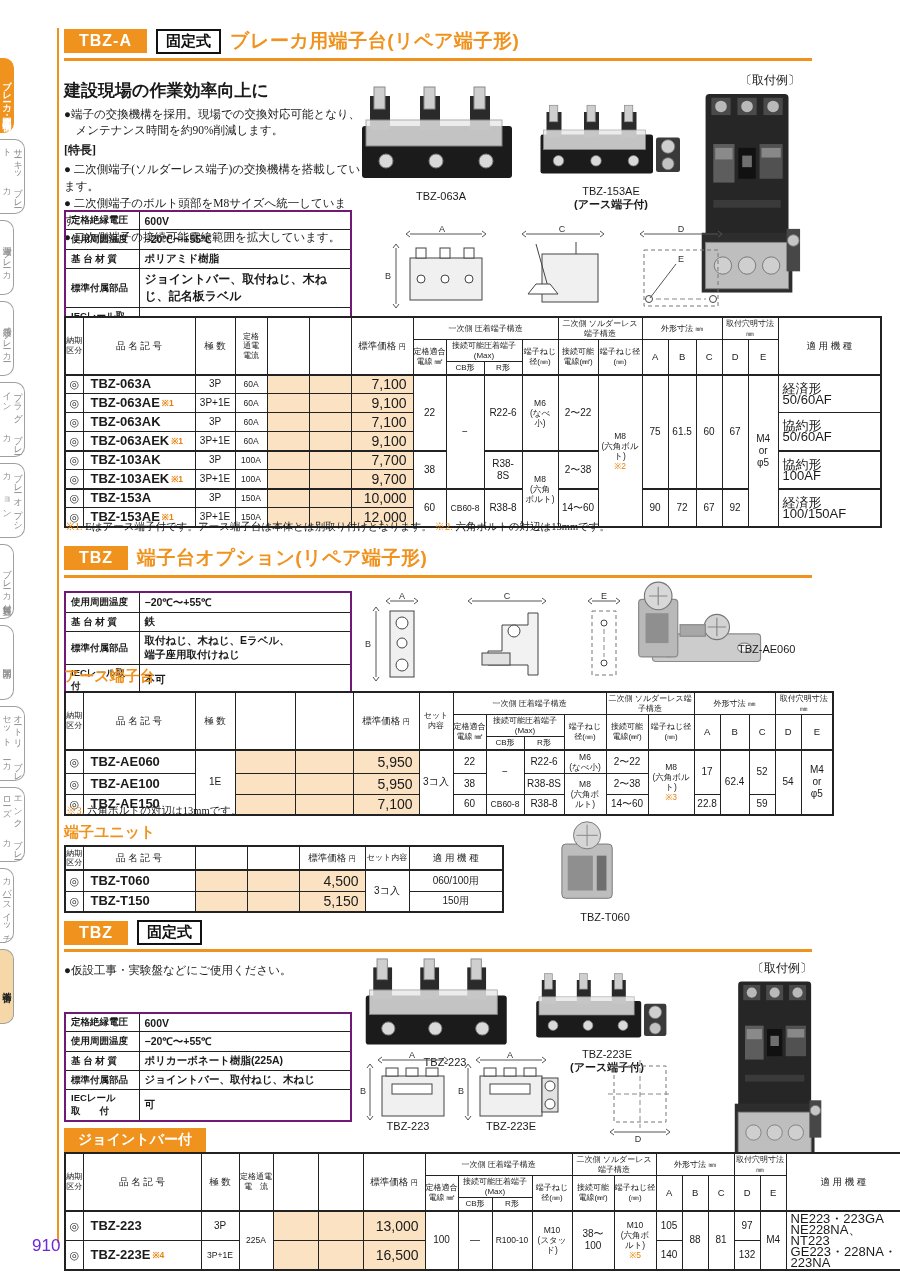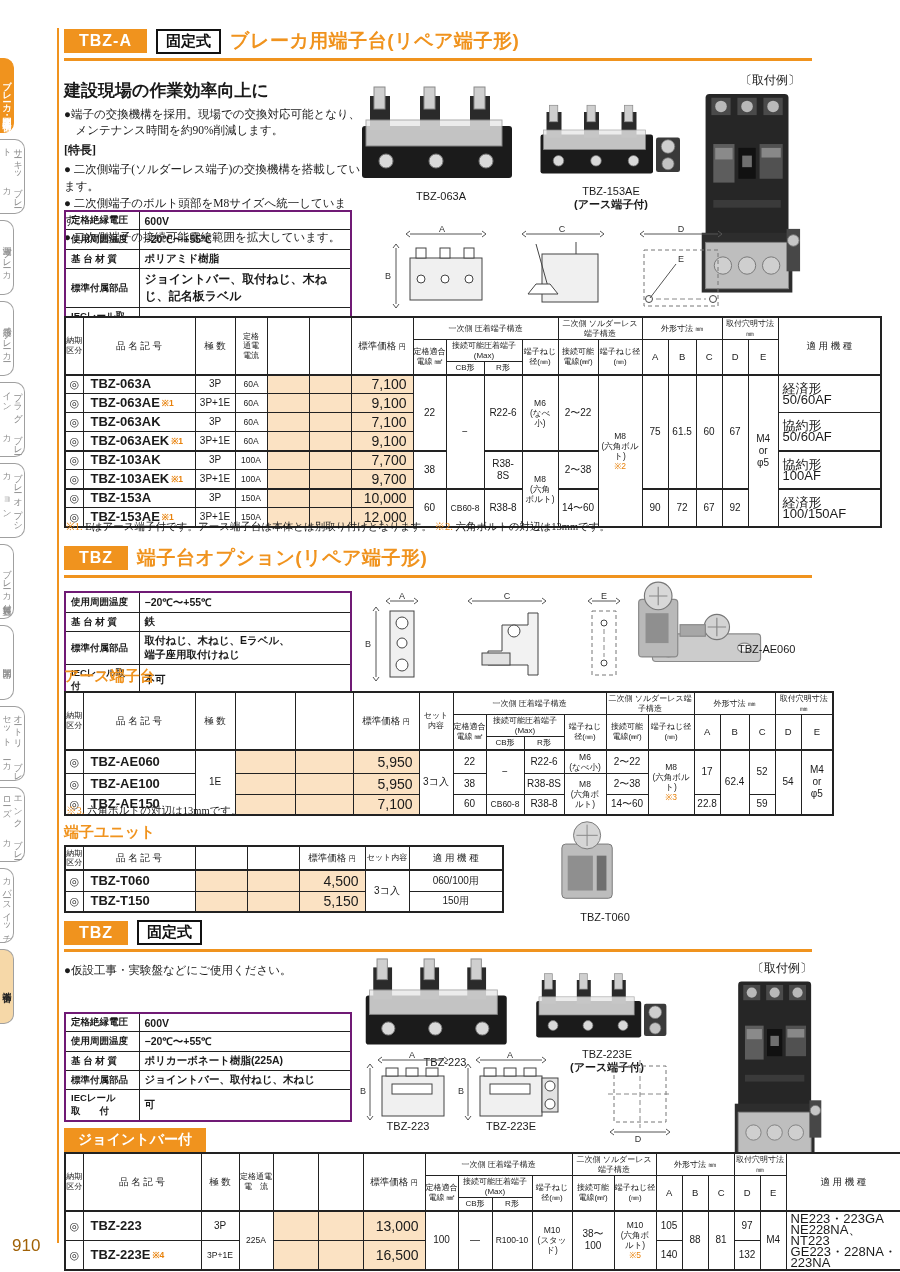--- a/index.html
+++ b/index.html
@@ -58,21 +58,21 @@
 
   .sub-head { color: #f0931e; font-weight: bold; font-size: 15px; }
   .joint-badge { display: inline-block; background: #f0931e; color: #fff; font-weight: bold; font-size: 14px; padding: 3px 14px; }
   .note { font-family: "Liberation Serif", serif; font-size: 10.5px; margin-top: 3px; }
   .photo-label { font-size: 11px; text-align: center; }
   .photo-sub { font-size: 11px; font-weight: bold; text-align: center; }
   .mount-label { font-size: 12px; }
   .abs { position: absolute; }
   .dim text { font-size: 9px; fill: #333; font-family: "Liberation Sans", sans-serif; }
   .dim { stroke-linecap: butt; }
-  #page-num { position: absolute; left: 12px; top: 1236px; font-size: 17px; color: #a16207; }
+  #page-num { position: absolute; left: 32px; top: 1236px; font-size: 17px; color: #6d28d9; }
 </style>
 </head>
 <body>
 
 <svg width="0" height="0" style="position:absolute">
   <defs>
     <symbol id="sym-tb" viewBox="0 0 170 100">
       <rect x="6" y="40" width="150" height="52" rx="3" fill="#1b1b1b"></rect>
       <rect x="14" y="10" width="20" height="34" fill="#2a2a2a"></rect>
       <rect x="64" y="10" width="20" height="34" fill="#2a2a2a"></rect>

